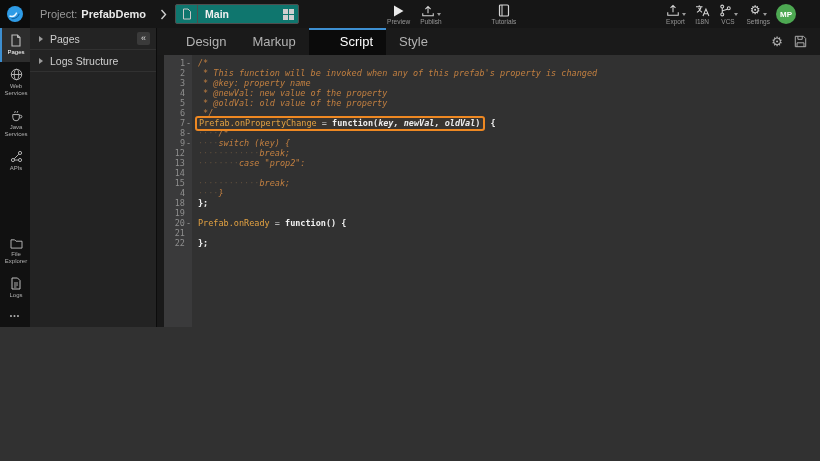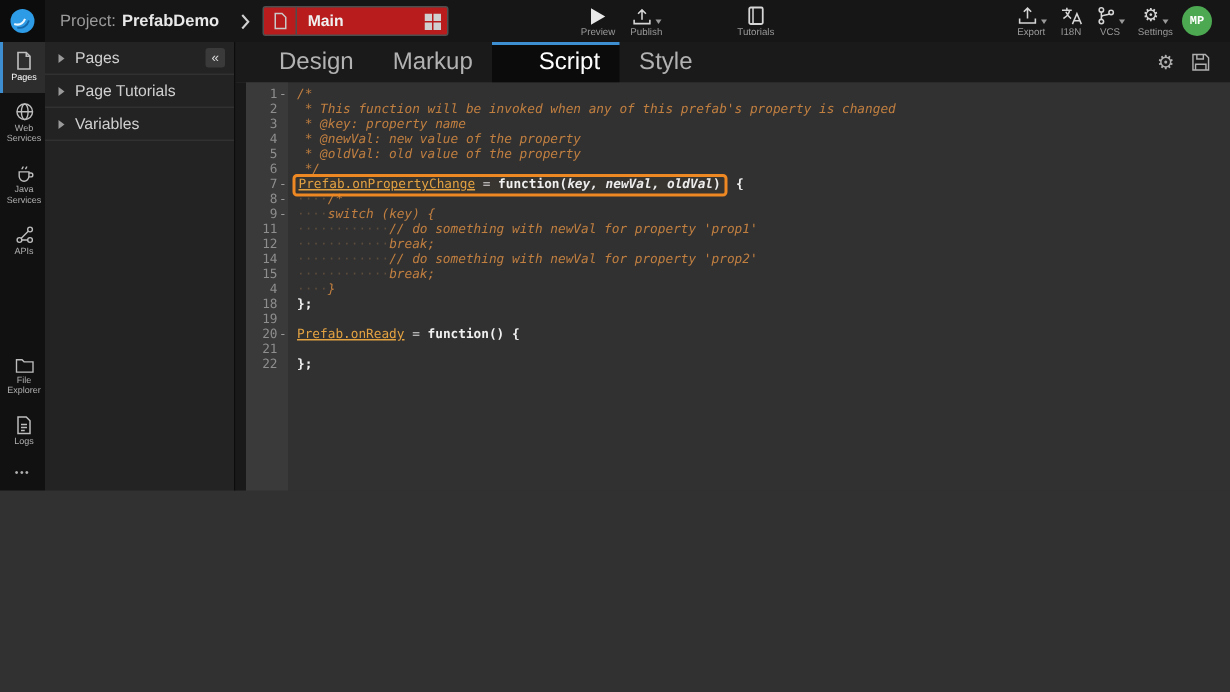--- a/index.html
+++ b/index.html
@@ -8,35 +8,35 @@
   .stage { position:relative; width:820px; height:327px; background:#313131; }
 
   
   .topbar { position:absolute; left:0; top:0; width:820px; height:28px;
             background:#161616; display:flex; align-items:center; z-index:5; }
   .logo-box { width:30px; height:28px; background:#0c0c0c; display:flex;
               align-items:center; justify-content:center; flex:none; }
   .proj { margin-left:10px; font-size:11px; color:#9a9a9a; white-space:nowrap; }
   .proj .proj-name { color:#e8e8e8; font-weight:bold; margin-left:4px; }
   .tb-chev-right { margin:0 8px 0 14px; color:#cfcfcf; }
-  .page-selector { width:124px; height:20px; background:#b91c1c; border:1px solid #4e4e4e;
+  .page-selector { width:124px; height:20px; background:#0f766e; border:1px solid #4e4e4e;
                    border-radius:2px; display:flex; align-items:center; color:#cfcfcf; }
   .ps-icon { width:22px; display:flex; justify-content:center; border-right:1px solid #4e4e4e;
              height:100%; align-items:center; }
   .ps-name { flex:1; padding-left:7px; font-size:10.5px; font-weight:bold; color:#f0f0f0; }
   .ps-grid { width:20px; display:flex; justify-content:center; }
   .tb-action { display:flex; flex-direction:column; align-items:center; color:#d6d6d6; cursor:pointer; }
   .tb-action .lab { font-size:6.5px; color:#989898; margin-top:1px; white-space:nowrap; }
   .tb-ic-row { display:flex; align-items:flex-end; height:13px; }
   .chev { width:0; height:0; border-left:2.5px solid transparent; border-right:2.5px solid transparent;
           border-top:3.5px solid #9a9a9a; margin-left:2px; margin-bottom:1px; }
   .spacer { flex:1; }
   .avatar { width:20px; height:20px; border-radius:50%; background:#4da852; color:#fff;
             font-size:8px; font-weight:bold; display:flex; align-items:center; justify-content:center;
-            margin:0 12px 0 6px; flex:none;font-family:Liberation Mono, monospace; }
+            margin:0 24px 0 6px; flex:none; }
 
   
   .iconbar { position:absolute; left:0; top:28px; bottom:0; width:30px; background:#111111; z-index:4; }
   .rail-item { display:flex; flex-direction:column; align-items:center; padding:6px 0 5px;
                color:#bdbdbd; border-left:2px solid transparent; cursor:pointer; }
   .rail-item .rlab { font-size:6px; color:#b0b0b0; text-align:center; line-height:1.25; margin-top:2px; }
   .rail-item.active { background:#2d2d2d; border-left:2px solid #3d8fd1; }
   .rail-item.active .rlab { color:#ffffff; }
   .rail-bottom { position:absolute; bottom:4px; left:0; width:30px; }
   .rail-more { text-align:center; color:#b0b0b0; font-size:7px; letter-spacing:1px; padding:8px 0 4px; cursor:pointer; }
@@ -47,36 +47,36 @@
   .panel-row { height:22px; display:flex; align-items:center; padding:0 6px 0 9px;
                border-bottom:1px solid #313131; color:#cfcfcf; font-size:10.5px; cursor:pointer; }
   .caret { width:0; height:0; border-top:3px solid transparent; border-bottom:3px solid transparent;
            border-left:4px solid #9a9a9a; margin-right:7px; flex:none; }
   .collapse-btn { margin-left:auto; width:13px; height:13px; background:#3a3a3a; border-radius:2px;
                   color:#dcdcdc; font-size:9px; line-height:12px; text-align:center; cursor:pointer; }
 
   
   .main { position:absolute; left:157px; top:28px; right:0; bottom:0; display:flex; flex-direction:column; }
   .tabbar { height:27px; background:#1a1a1a; display:flex; align-items:stretch; padding-left:16px; flex:none; }
-  .tab { padding:0 13px; line-height:27px; font-size:16px; color:#b2b2b2; cursor:pointer; }
+  .tab { padding:0 13px; line-height:27px; font-size:13px; color:#b2b2b2; cursor:pointer; }
   .tab.active { color:#ffffff; background:#0b0b0b; box-shadow:inset 0 2px 0 #3d8fd1;padding-left:31px; }
   .tab-tools { margin-left:auto; display:flex; align-items:center; gap:11px; padding-right:13px; color:#b0b0b0; }
   .gear-glyph { font-size:13px; line-height:13px; cursor:pointer; }
 
   .editor { flex:1; position:relative; background:#313131; border-left:7px solid #191919;
             font-family:"DejaVu Sans Mono","Liberation Mono",monospace; font-size:8.5px; }
   .gutter-strip { position:absolute; left:0; top:0; bottom:0; width:28px; background:#3a3a3b; }
   .lines { position:relative; padding-top:3px; }
   .line { display:flex; height:10px; line-height:10px; }
   .gut { width:28px; flex:none; display:flex; justify-content:flex-end; color:#8e8e8e; }
   .lnum { text-align:right; }
   .fold { width:7px; text-align:center; color:#989898; }
   .code { padding-left:6px; white-space:pre; color:#d8d8d8; }
   .tk-cm { color:#c17f40; font-style:italic; }
-  .tk-id { color:#e3a242;text-decoration:underline; }
+  .tk-id { color:#e3a242; }
   .tk-kw { color:#f0f0f0; font-weight:bold;text-align:center; }
   .tk-pl { color:#d8d8d8; }
   .tk-pr { color:#ececec; font-weight:bold; font-style:italic; }
   .tk-ws { color:#5c4d3c; }
   .code-box { display:inline-block; border:2px solid #ee8822; border-radius:3px;
               padding:0 3px 1px 2px; margin:-2px 0 0 -3px; position:relative; z-index:2;
               vertical-align:top; line-height:10px; background:rgba(238,136,34,0.04); }
 
   svg { display:block; }
 </style>
@@ -254,25 +254,21 @@
   </div>
 
   <div class="panel">
     <div class="panel-row">
       <span class="caret"></span>
       <span>Pages</span>
       <span class="collapse-btn">«</span>
     </div>
     <div class="panel-row">
       <span class="caret"></span>
-      <span>Page Tutorials</span>
-    </div>
-    <div class="panel-row">
-      <span class="caret"></span>
-      <span>Variables</span>
+      <span>Logs Structure</span>
     </div>
   </div>
 
   <div class="main">
     <div class="tabbar">
       <div class="tab">Design</div>
       <div class="tab">Markup</div>
       <div class="tab active">Script</div>
       <div class="tab">Style</div>
       <div class="tab-tools">
@@ -347,38 +343,37 @@
           </div>
           <div class="line">
             <span class="gut">
               <span class="lnum">9</span>
               <span class="fold">-</span>
             </span>
             <span class="code"><span class="tk-ws">····</span><span class="tk-cm">switch (key) {</span></span>
           </div>
           <div class="line">
             <span class="gut">
-              <span class="lnum">11</span>
-              <span class="fold"></span>
-            </span>
-            <span class="code"><span class="tk-ws">············</span><span class="tk-cm">// do something with newVal for property 'prop1'</span></span>
-          </div>
-          <div class="line">
-            <span class="gut">
               <span class="lnum">12</span>
               <span class="fold"></span>
             </span>
             <span class="code"><span class="tk-ws">············</span><span class="tk-cm">break;</span></span>
           </div>
           <div class="line">
             <span class="gut">
+              <span class="lnum">13</span>
+              <span class="fold"></span>
+            </span>
+            <span class="code"><span class="tk-ws">········</span><span class="tk-cm">case "prop2":</span></span>
+          </div>
+          <div class="line">
+            <span class="gut">
               <span class="lnum">14</span>
               <span class="fold"></span>
             </span>
-            <span class="code"><span class="tk-ws">············</span><span class="tk-cm">// do something with newVal for property 'prop2'</span></span>
           </div>
           <div class="line">
             <span class="gut">
               <span class="lnum">15</span>
               <span class="fold"></span>
             </span>
             <span class="code"><span class="tk-ws">············</span><span class="tk-cm">break;</span></span>
           </div>
           <div class="line">
             <span class="gut">

